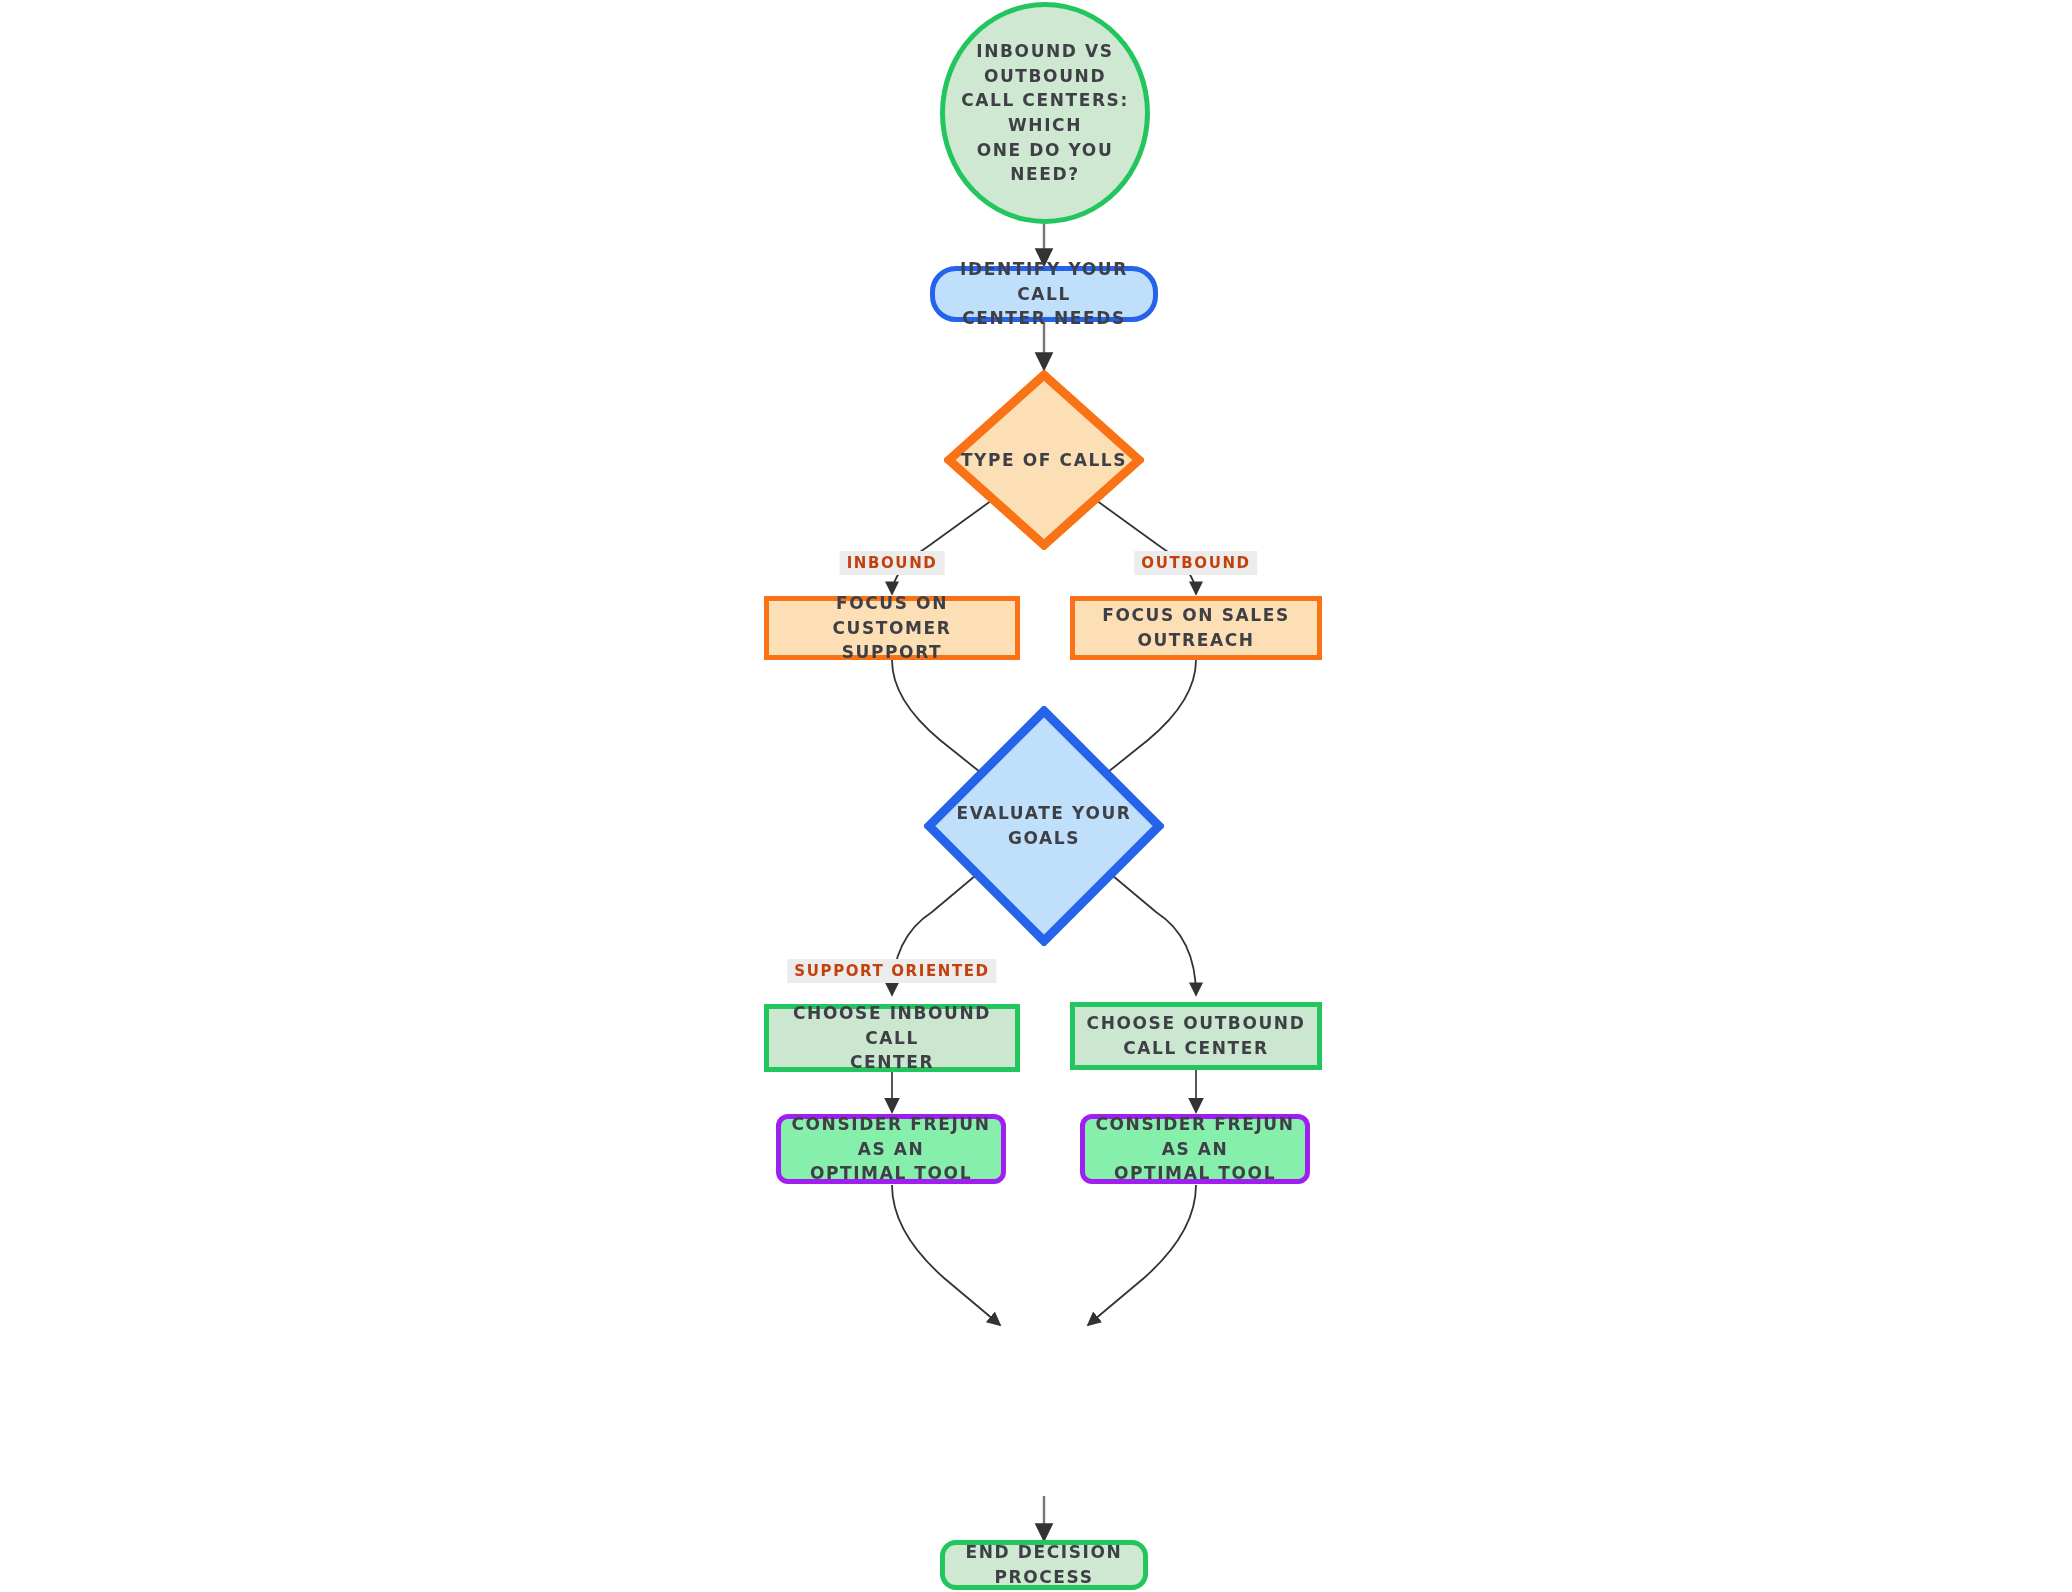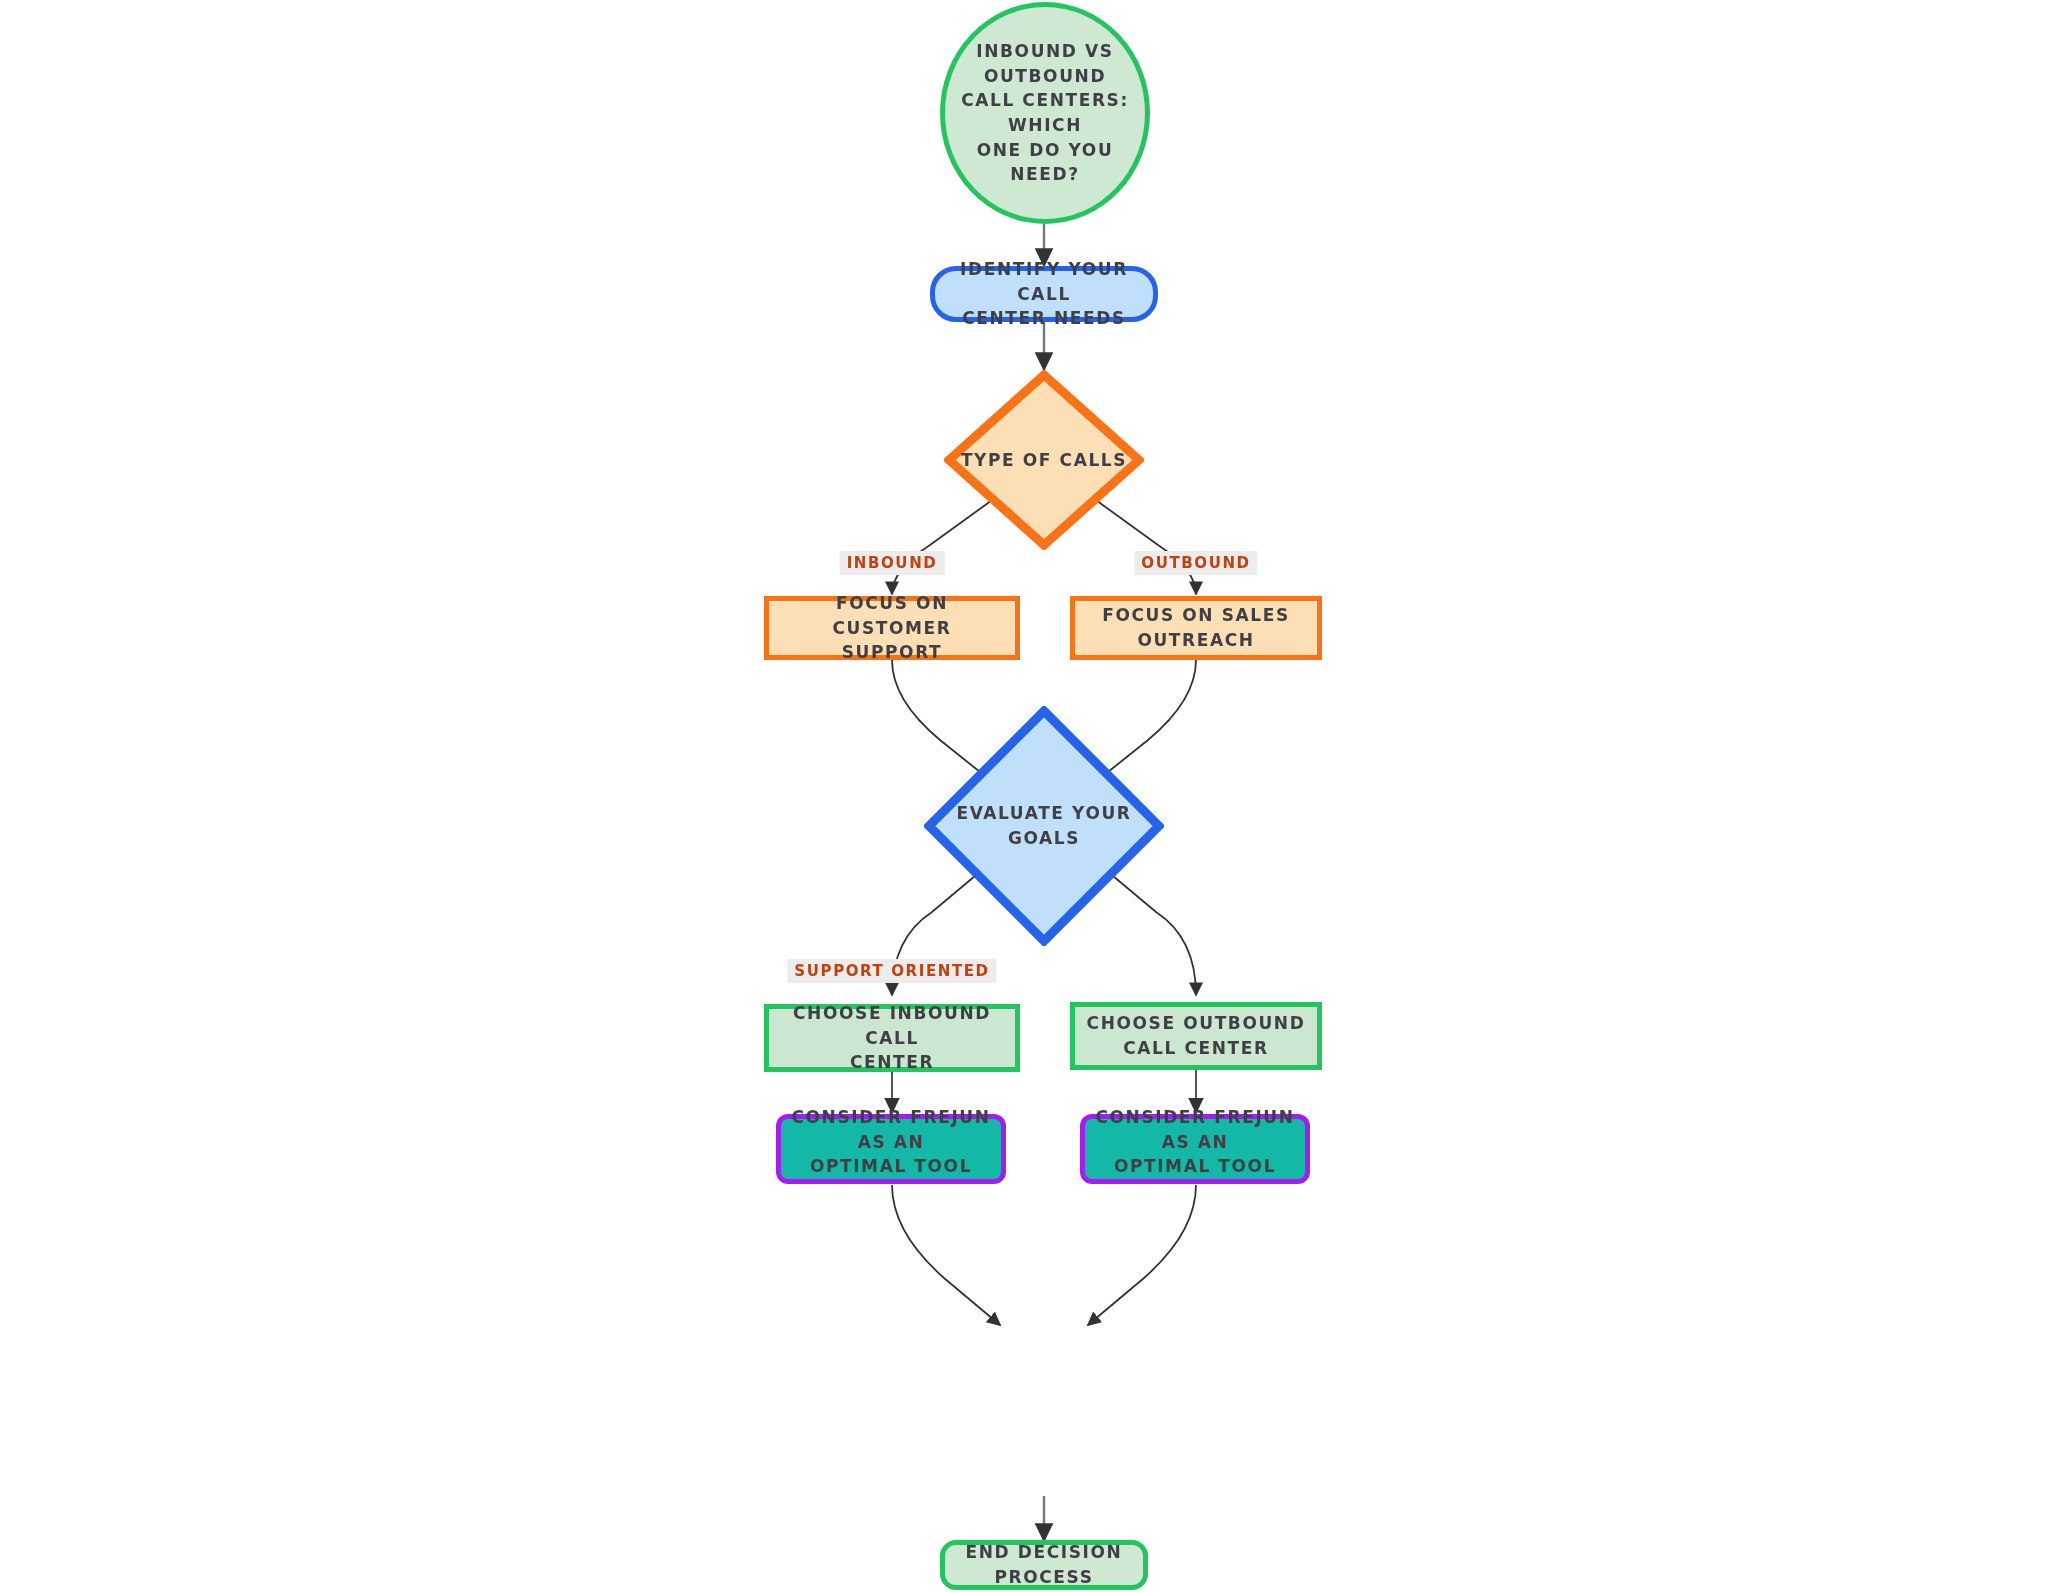--- a/index.html
+++ b/index.html
@@ -72,25 +72,24 @@
     background: #fcdfb4;
     border: 5px solid #f97316;
     font-size: 17px;
   }
   .n-rect-green {
     background: #cbe7cf;
     border: 5px solid #22c55e;
     font-size: 17px;
   }
   .n-rect-purple {
-    background: #14b8a6;
+    background: #86efac;
     border: 5px solid #a21ef0;
     border-radius: 12px;
     font-size: 17px;
-    align-items: flex-end;
   }
 
   
   .n-diamond {
     background: transparent;
     border: none;
   }
   .n-diamond .dshape {
     position: absolute;
     left: 0; top: 0;

